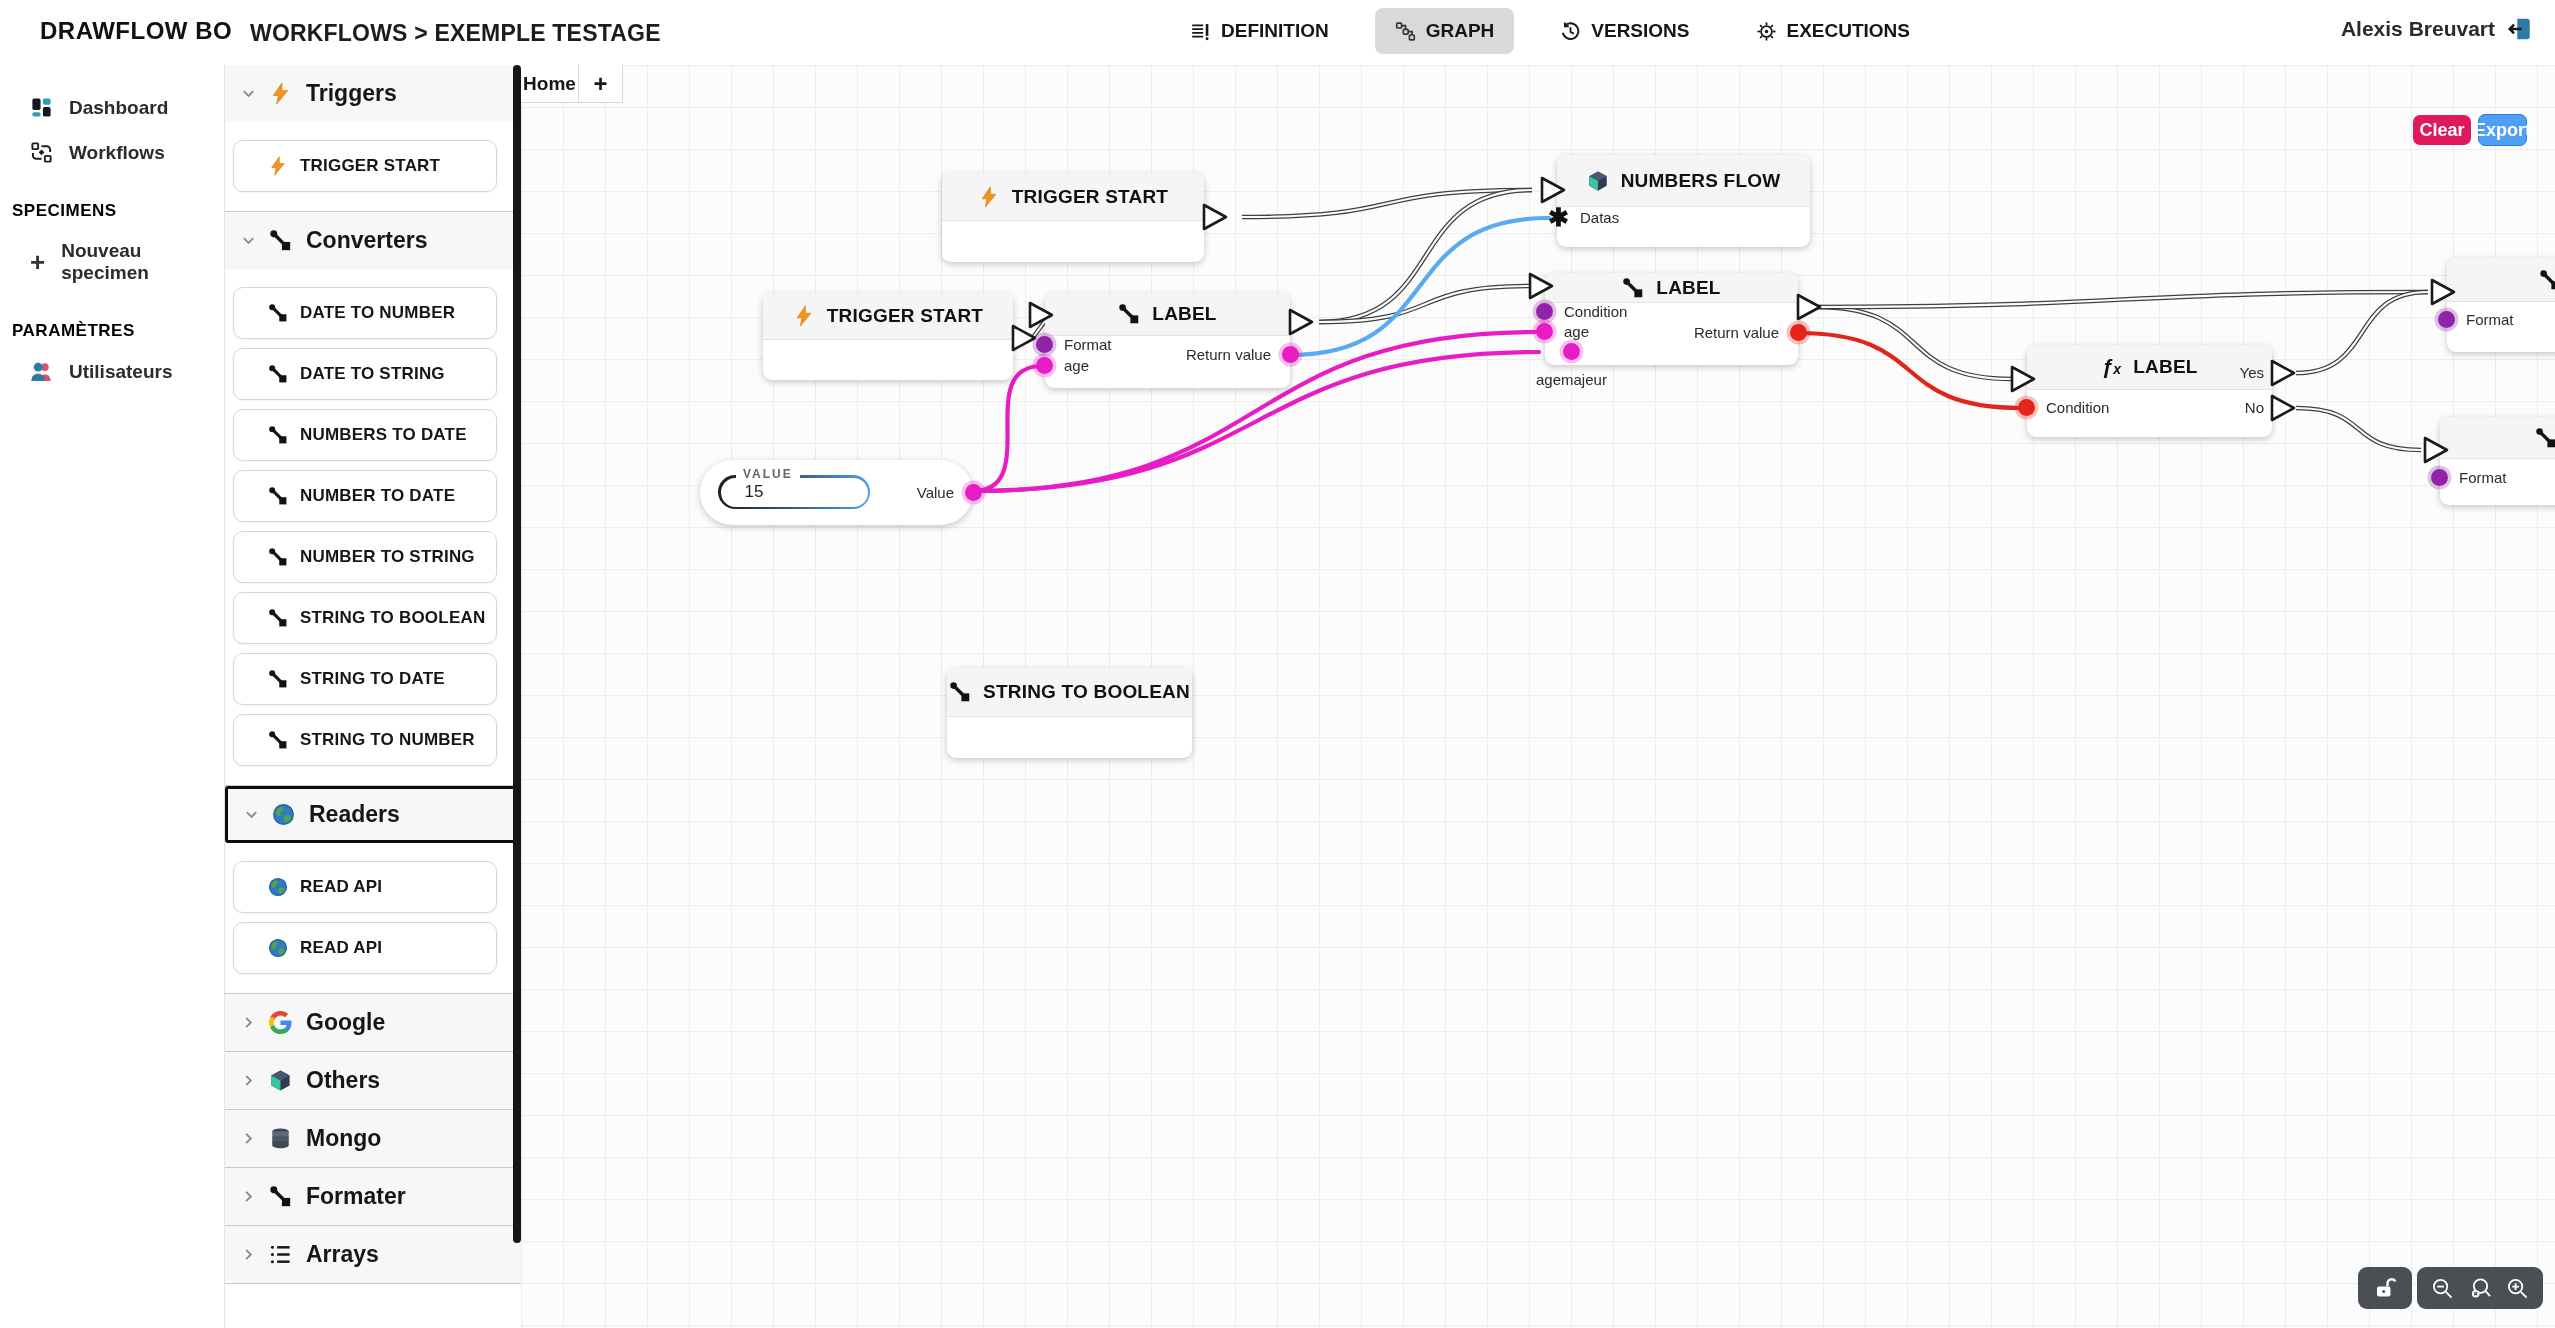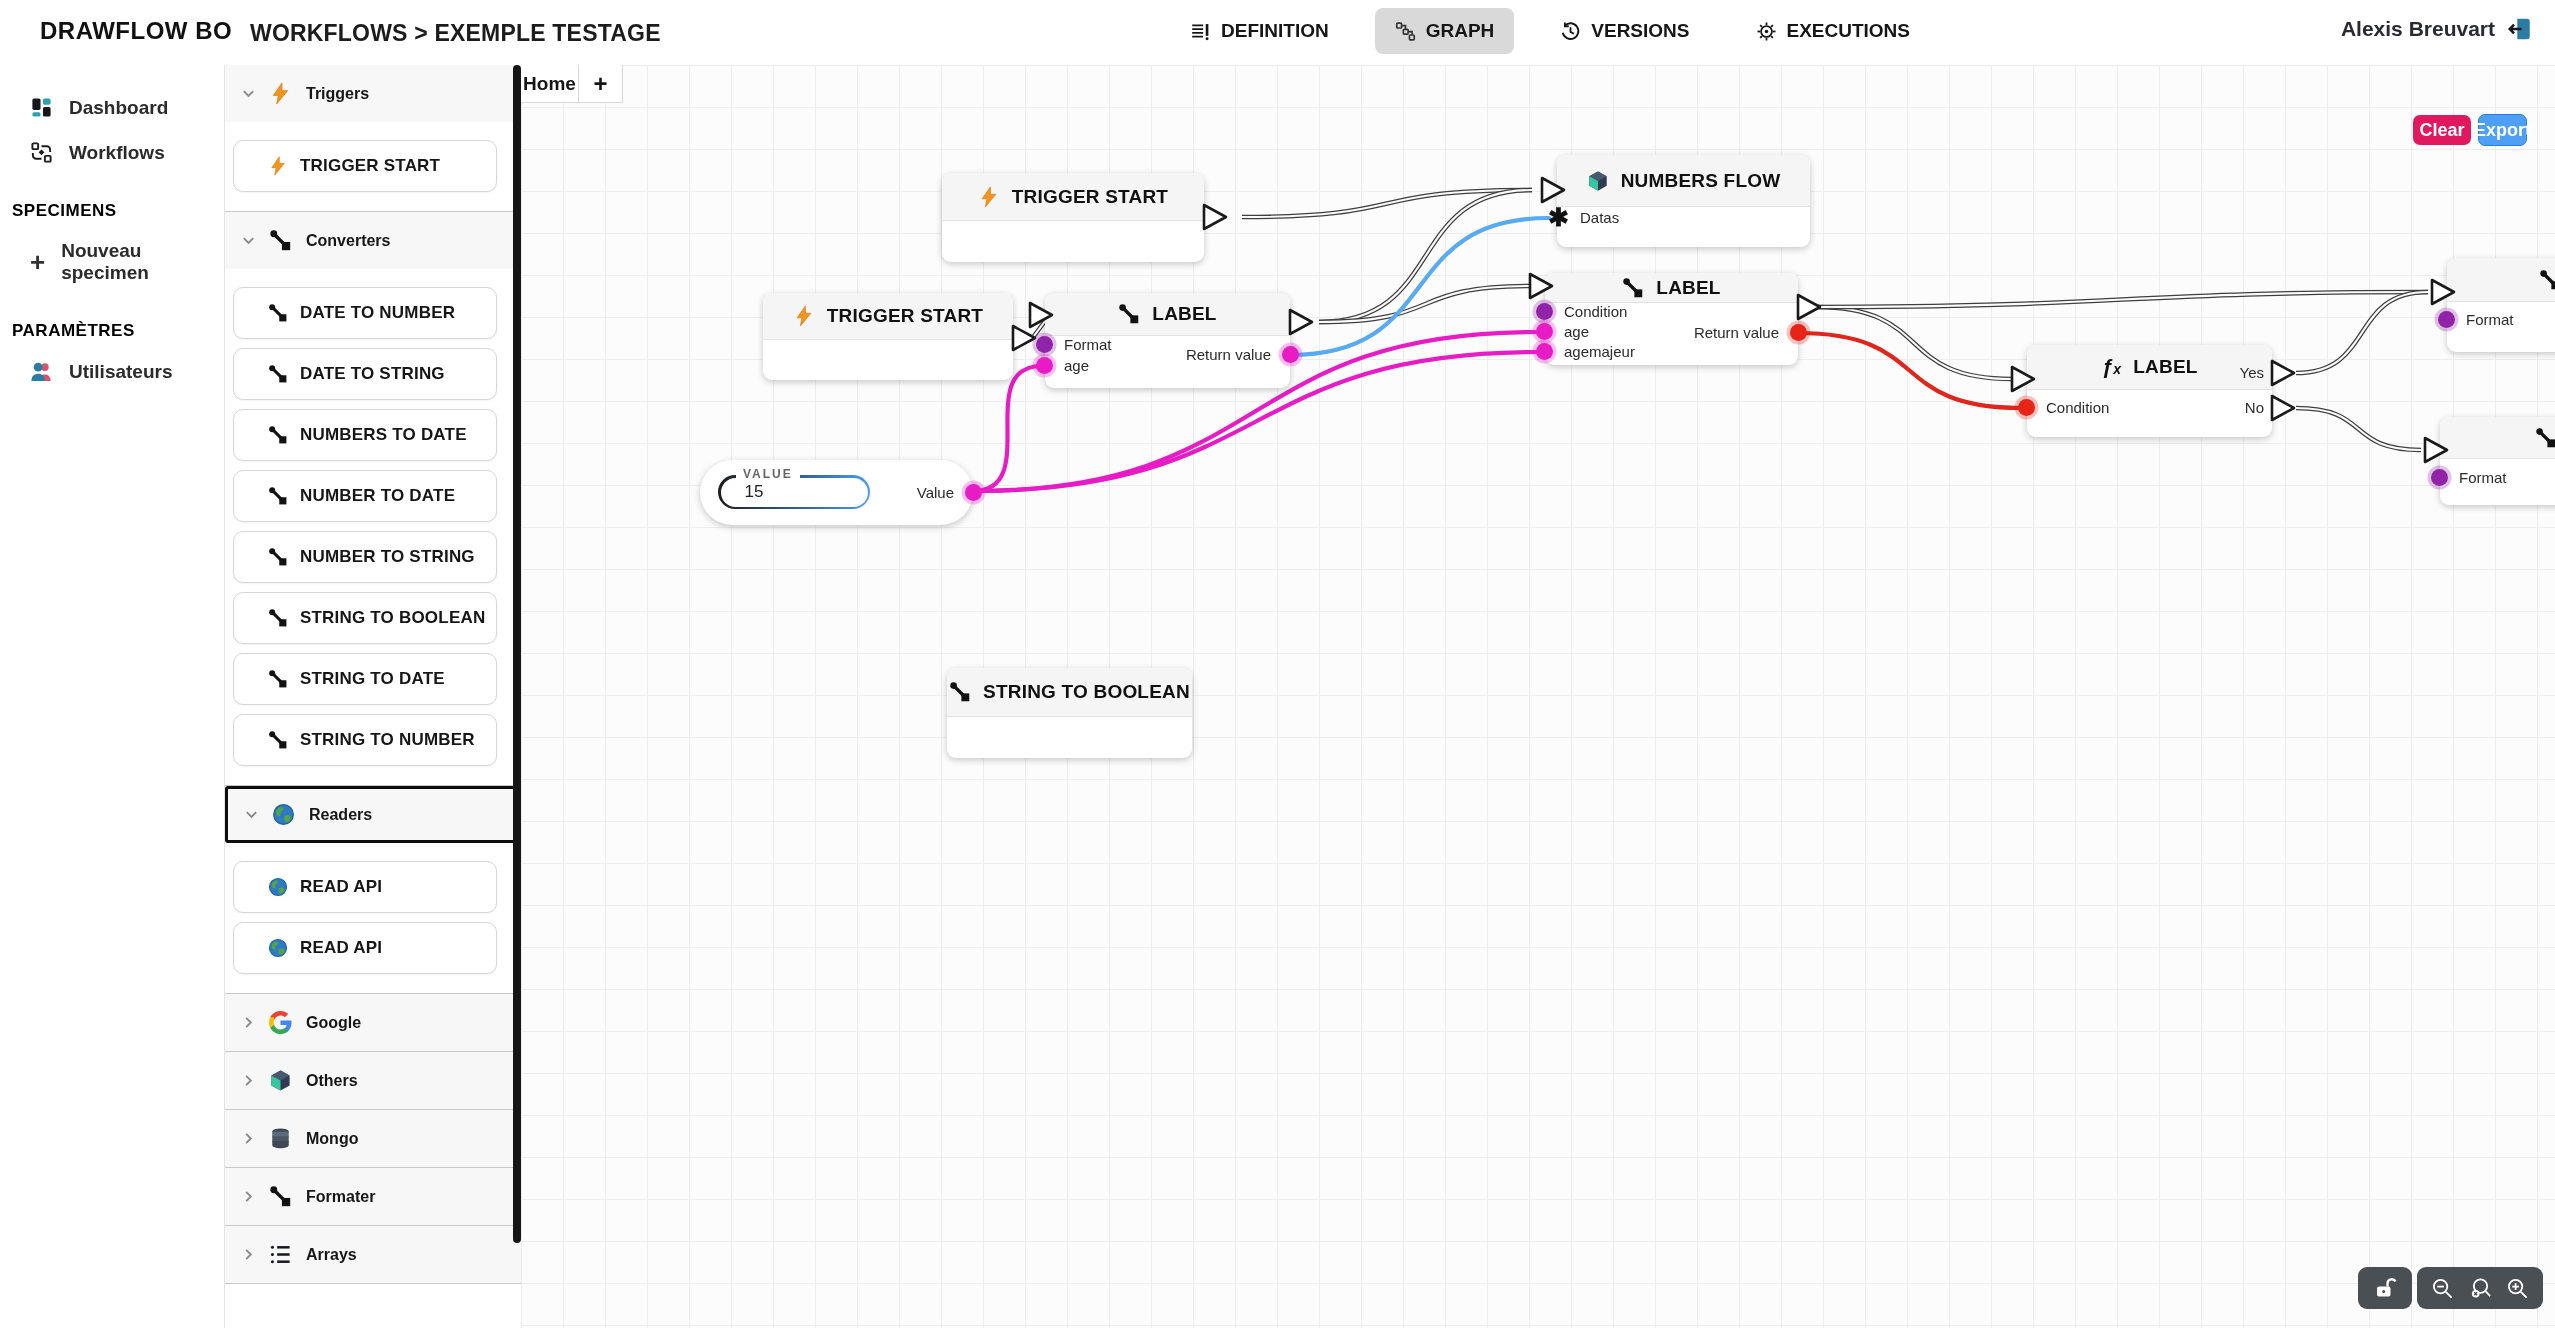--- a/index.html
+++ b/index.html
@@ -19,21 +19,21 @@
   #sidebar{position:absolute;left:0;top:65px;width:225px;bottom:0;background:#fff;border-right:1px solid #e4e4e4;z-index:40;padding-top:20px;}
   .sb-item{display:flex;align-items:center;gap:16px;padding:11px 10px 11px 30px;font-size:19px;font-weight:bold;color:#2b2b2b;cursor:pointer;}
   .sb-head{padding:26px 10px 8px 12px;font-size:17px;font-weight:bold;color:#000;letter-spacing:.5px;}
 
   
   #palette{position:absolute;left:225px;top:65px;width:296px;bottom:0;background:#fff;z-index:40;overflow:hidden;}
   .psec{border-bottom:1px solid #c9c9c9;}
   .psec-h{height:57px;display:flex;align-items:center;background:#f7f7f7;padding-left:10px;cursor:pointer;position:relative;}
   .psec-h .chev{width:26px;display:flex;justify-content:center;color:#888;}
   .psec-h .picon{margin-left:8px;margin-right:14px;display:flex;}
-  .psec-h .plabel{font-size:16px;font-weight:bold;color:#161616;}
+  .psec-h .plabel{font-size:23px;font-weight:bold;color:#161616;}
   .psec.selected .psec-h{border:3px solid #0d0d0d;border-radius:3px;}
   .pitems{padding:9px 0 10px 0;}
   .pcard{margin:9px 24px 9px 8px;height:52px;border:1px solid #d6d6d6;border-radius:10px;background:#fff;
          display:flex;align-items:center;padding-left:34px;gap:12px;box-shadow:0 1px 2px rgba(0,0,0,.05);cursor:grab;}
   .pcard span{font-size:17px;font-weight:bold;color:#161616;letter-spacing:.2px;}
   .pscroll{position:absolute;right:0;top:0;width:8px;height:1178px;background:#161616;border-radius:4px;z-index:45;}
 
   
   #canvas{position:absolute;left:521px;top:65px;right:0;bottom:0;
     background-image:linear-gradient(#ededed 1px,transparent 1px),linear-gradient(90deg,#ededed 1px,transparent 1px);
@@ -512,21 +512,21 @@
             <span>LABEL</span>
           </div>
           <div class="port" style="left:-9px;top:30px;">
             <span class="dot" style="background:#9123a8;box-shadow:0 0 0 3.5px rgba(145,35,168,0.28);"></span>
             <span>Condition</span>
           </div>
           <div class="port" style="left:-9px;top:50px;">
             <span class="dot" style="background:#e81cc5;box-shadow:0 0 0 3.5px rgba(232,28,197,0.28);"></span>
             <span>age</span>
           </div>
-          <div class="port" style="left:-9px;top:70px;">
+          <div class="port" style="left:-9px;top:70px;flex-direction:column;">
             <span class="dot" style="background:#e81cc5;box-shadow:0 0 0 3.5px rgba(232,28,197,0.28);"></span>
             <span>agemajeur</span>
           </div>
           <div class="port" style="right:-9px;top:51px;flex-direction:row-reverse;">
             <span class="dot" style="background:#e62417;box-shadow:0 0 0 3.5px rgba(230,36,23,0.28);"></span>
             <span>Return value</span>
           </div>
           <span class="tri" style="left:-17px;top:-2px;"><svg width="26" height="30" viewBox="0 0 26 30">
               <polygon points="2,3 24,15 2,27" fill="#fff" stroke="#1a1a1a" stroke-width="2.6" stroke-linejoin="round"></polygon>
             </svg></span>

